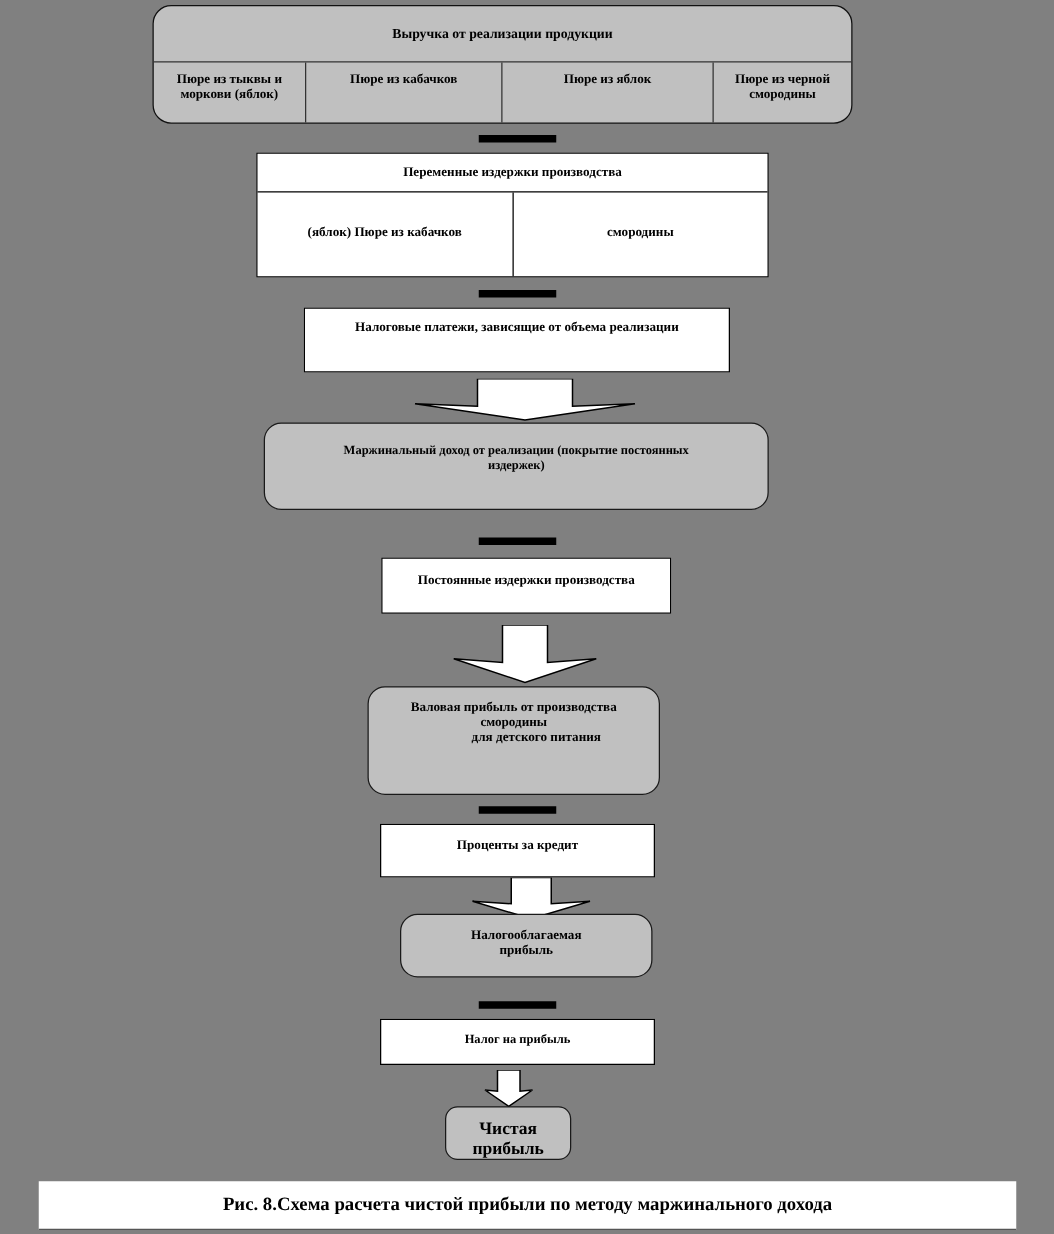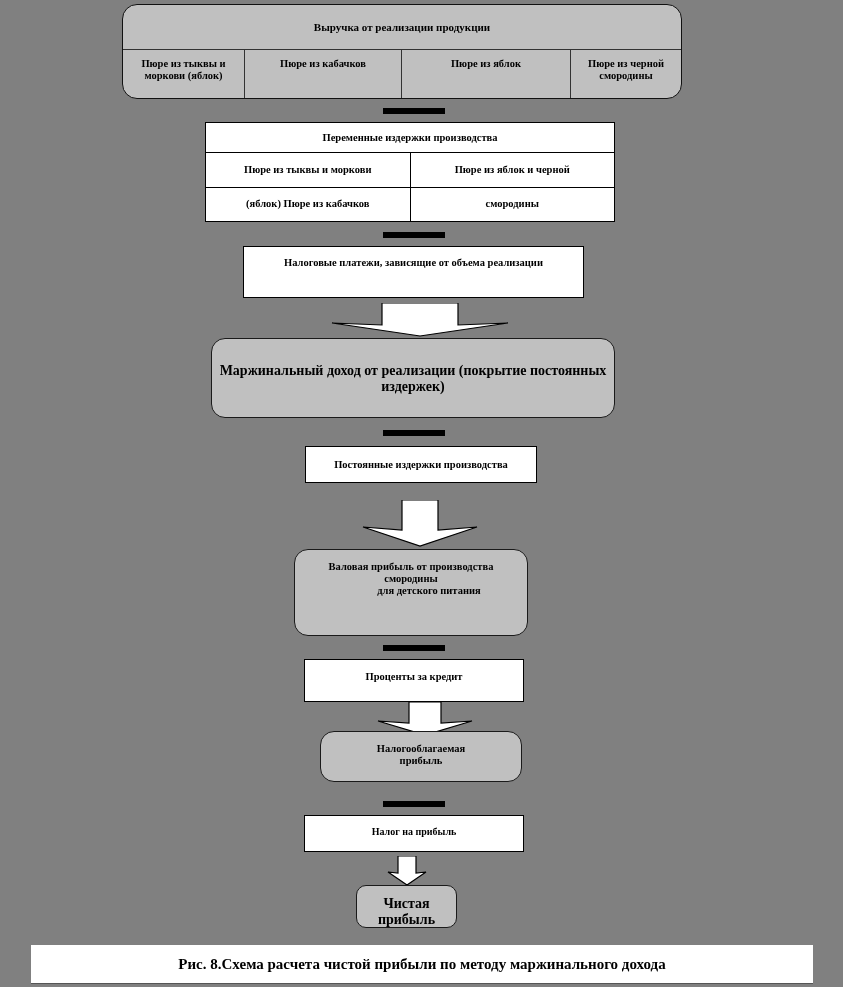--- a/index.html
+++ b/index.html
@@ -128,29 +128,29 @@
     top: 246px;
     width: 341px;
     height: 52px;
     font-size: 10.5px;
     padding-top: 10px;
   }
   #marginal-income-box {
     left: 211px;
     top: 338px;
     width: 404px;
-    height: 80px;
-    font-size: 14px;
-    padding-top: 24px;
+    height: 70px;
+    font-size: 10px;
+    padding-top: 16px;
   }
   #fixed-costs-box {
     left: 305px;
     top: 446px;
     width: 232px;
-    height: 37px;
+    height: 45px;
     font-size: 10.5px;
     padding-top: 12px;
   }
   #gross-profit-box {
     left: 294px;
     top: 549px;
     width: 234px;
     height: 87px;
     font-size: 10.5px;
     padding-top: 11px;
@@ -236,24 +236,20 @@
       <div class="cell c1">Пюре из кабачков</div>
       <div class="cell c2">Пюре из яблок</div>
       <div class="cell c3">Пюре из черной смородины</div>
     </div>
   </div>
 
   <div class="conn bar" style="left:383px; top:108px; width:62px;"></div>
 
   <div class="tbl" id="variable-costs-table">
     <div class="hdr">Переменные издержки производства</div>
-    <div class="row r1">
-      <div class="cell">Пюре из тыквы и моркови</div>
-      <div class="cell">Пюре из яблок и черной</div>
-    </div>
     <div class="row r2">
       <div class="cell">(яблок) Пюре из кабачков</div>
       <div class="cell">смородины</div>
     </div>
   </div>
 
   <div class="conn bar" style="left:383px; top:232px; width:62px;"></div>
 
   <div class="node plain" id="tax-payments-box">
     <span class="cap">Налоговые платежи, зависящие от объема реализации</span>

